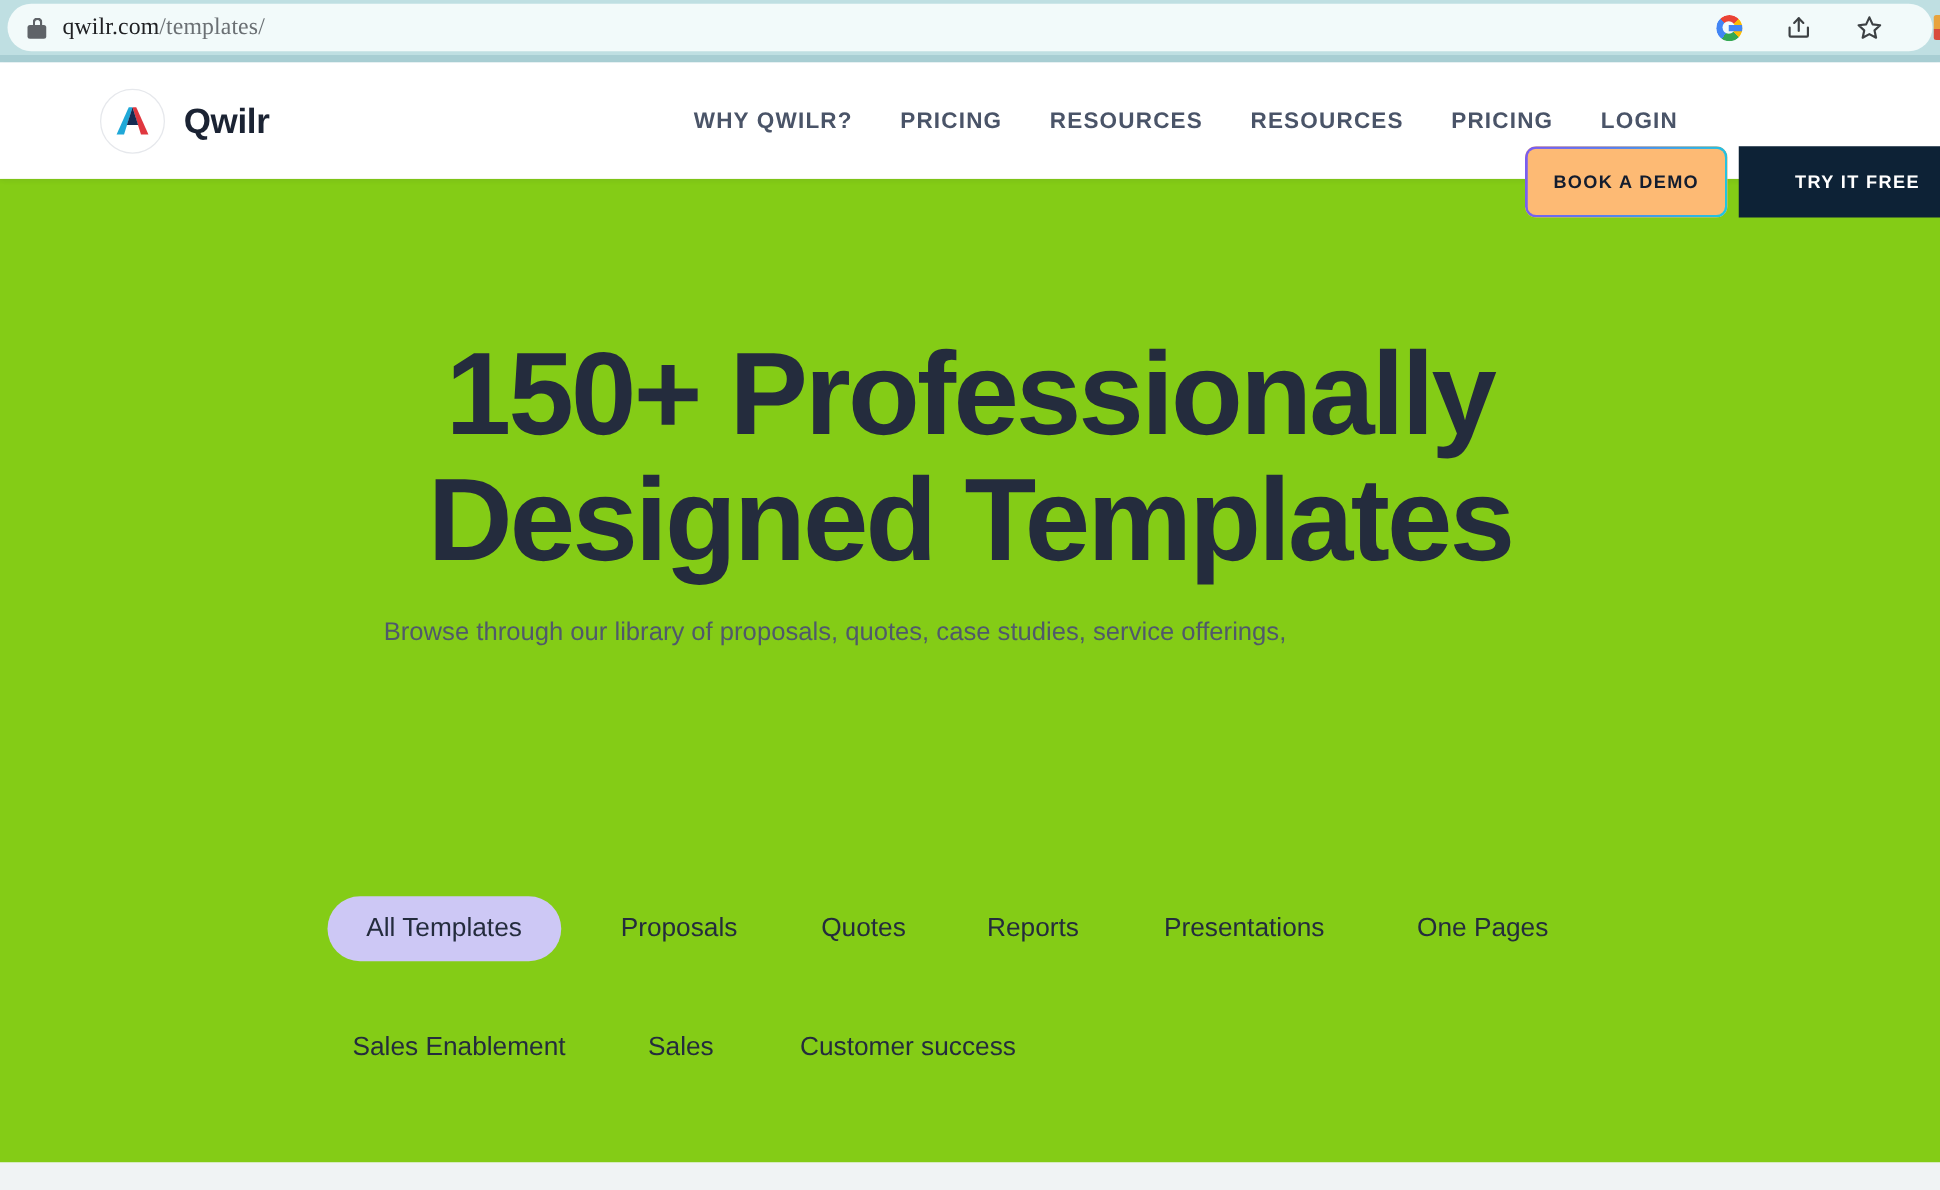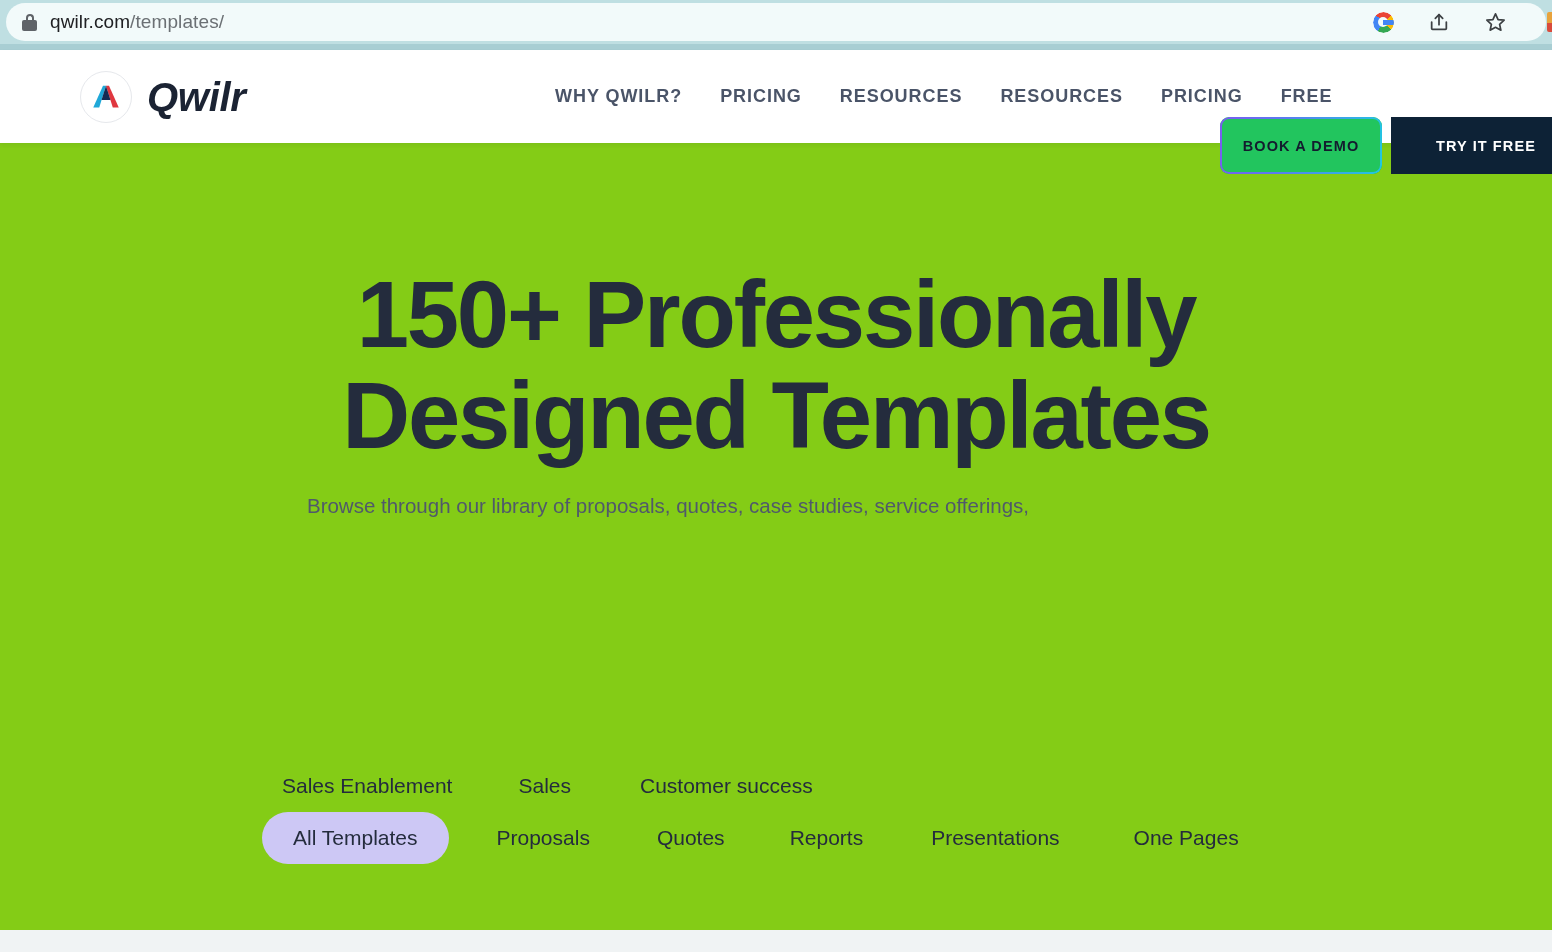--- a/index.html
+++ b/index.html
@@ -7,21 +7,21 @@
   body {
     font-family:"Liberation Sans", sans-serif;
     background:#f7f8fa;
     -webkit-font-smoothing:antialiased;
   }
 
   
   #browser-bar {
     position:absolute; left:0; top:0; width:1552px; height:44px;
     background:#bfdfe2;
-    display:flex; align-items:center;
+    display:flex; align-items:center;font-family:Liberation Serif, serif;
   }
   #omnibox {
     position:absolute; left:6px; top:3px; width:1540px; height:38px;
     background:#f2fafa; border-radius:19px;
     display:flex; align-items:center;
   }
   #lock-icon { margin-left:16px; width:15px; height:17px; position:relative; flex:0 0 auto; }
   #lock-icon .shackle {
     position:absolute; left:3.5px; top:0; width:8px; height:8px;
     border:2px solid #5f6368; border-bottom:none;
@@ -75,36 +75,36 @@
   #logo-block {
     position:absolute; left:80px; top:21px;
     display:flex; align-items:center; gap:15px; cursor:pointer;
   }
   #logo-mark {
     width:52px; height:52px; border-radius:50%;
     border:1px solid #e6e8ec; background:#fff;
     display:flex; align-items:center; justify-content:center;
   }
   #logo-wordmark {
-    font-size:40px; font-weight:bold; color:#1b2333; letter-spacing:-.3px;font-style:italic;
+    font-size:28px; font-weight:bold; color:#1b2333; letter-spacing:-.3px;
   }
 
   #main-nav {
     position:absolute; left:536px; top:0; height:93px;
     display:flex; align-items:center; gap:0;
   }
   .nav-link {
     font-size:18px; font-weight:bold; letter-spacing:.95px;
     color:#4a5468; text-decoration:none; cursor:pointer;
     padding:0 19px; white-space:nowrap;
   }
 
   #btn-demo {
     position:absolute; left:1220px; top:67px; width:162px; height:57px;
-    border-radius:9px; background:#22c55e; cursor:pointer;
+    border-radius:9px; background:#fdba74; cursor:pointer;
     display:flex; align-items:center; justify-content:center;
   }
   #btn-demo::before {
     content:""; position:absolute; inset:0; border-radius:9px; padding:2px;
     background:linear-gradient(100deg,#7b5cf0 0%, #5b7bf0 38%, #1fc8e0 100%);
     -webkit-mask:linear-gradient(#000 0 0) content-box, linear-gradient(#000 0 0);
     -webkit-mask-composite:xor; mask-composite:exclude;
   }
   #btn-demo span {
     position:relative; font-size:14.5px; font-weight:bold;
@@ -211,21 +211,21 @@
     </div>
     <div id="logo-wordmark">Qwilr</div>
   </div>
 
   <nav id="main-nav">
     <a class="nav-link" href="#">WHY QWILR?</a>
     <a class="nav-link" href="#">PRICING</a>
     <a class="nav-link" href="#">RESOURCES</a>
     <a class="nav-link" href="#">RESOURCES</a>
     <a class="nav-link" href="#">PRICING</a>
-    <a class="nav-link" href="#">FREE</a>
+    <a class="nav-link" href="#">LOGIN</a>
   </nav>
 
   <div id="btn-demo">
     <span>BOOK A DEMO</span>
   </div>
 
   <div id="btn-try">
     <span>TRY IT FREE</span>
   </div>
 </header>
@@ -234,29 +234,29 @@
   <h1 id="hero-title">
     <span>150+ Professionally</span><br>
     <span>Designed Templates</span>
   </h1>
 
   <p id="hero-sub">
     <span>Browse through our library of proposals, quotes, case studies, service offerings,</span><br>
   </p>
 
   <div id="filters">
-    <div class="filter-row row2">
-      <button class="filter-tab">Sales Enablement</button>
-      <button class="filter-tab">Sales</button>
-      <button class="filter-tab">Customer success</button>
-    </div>
     <div class="filter-row row1">
       <button class="filter-tab active">All Templates</button>
       <button class="filter-tab">Proposals</button>
       <button class="filter-tab">Quotes</button>
       <button class="filter-tab">Reports</button>
       <button class="filter-tab">Presentations</button>
       <button class="filter-tab">One Pages</button>
     </div>
+    <div class="filter-row row2">
+      <button class="filter-tab">Sales Enablement</button>
+      <button class="filter-tab">Sales</button>
+      <button class="filter-tab">Customer success</button>
+    </div>
   </div>
 </main>
 
 <div id="page-bottom-band"></div>
 
 </body></html>

